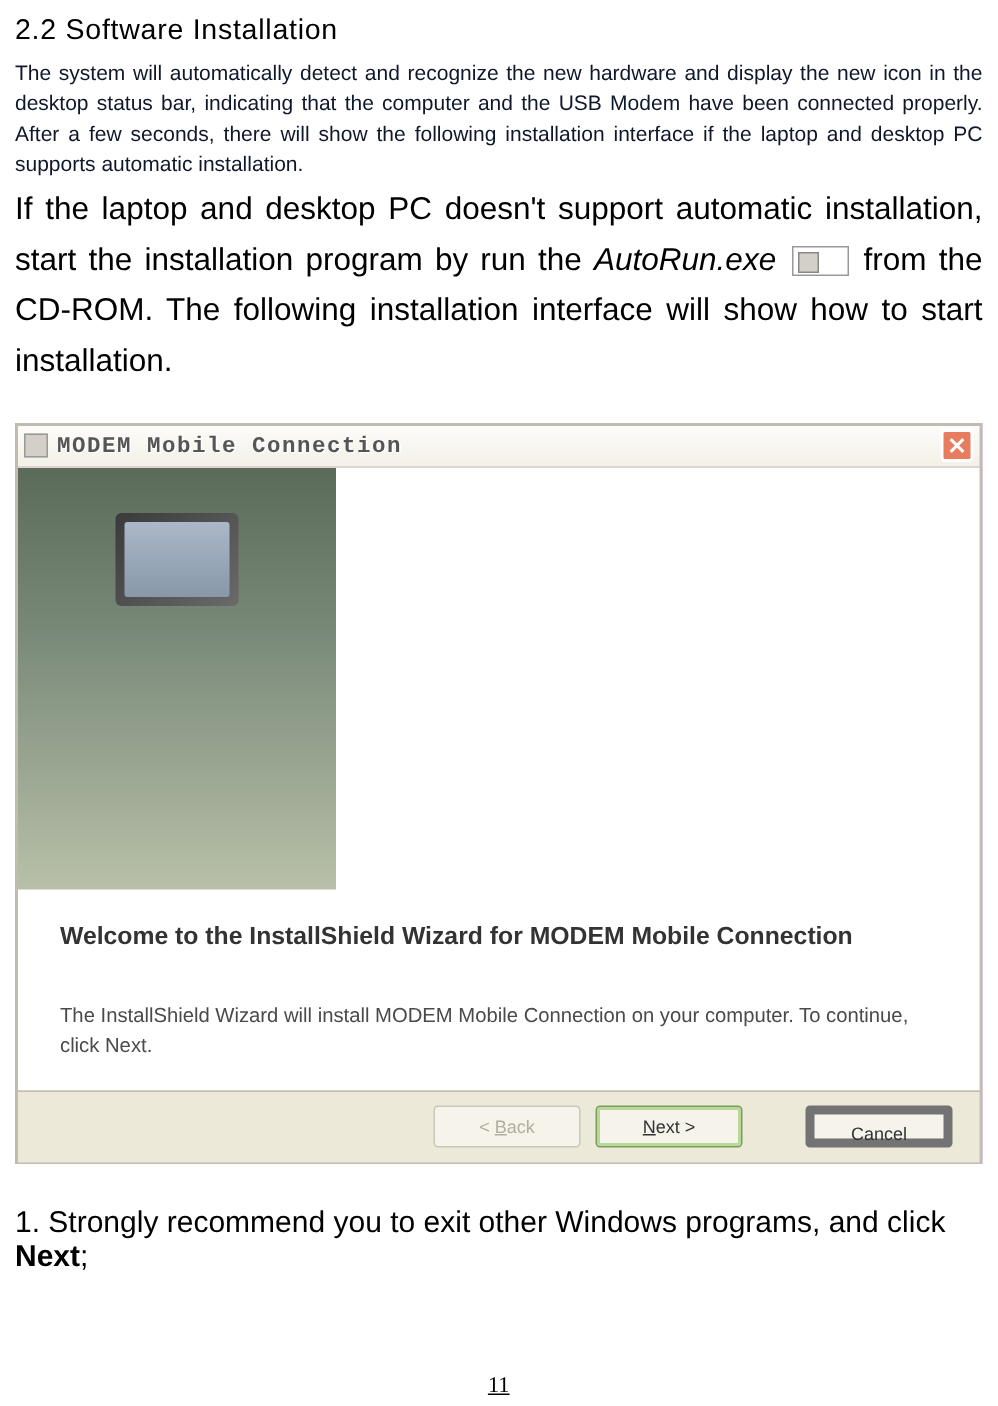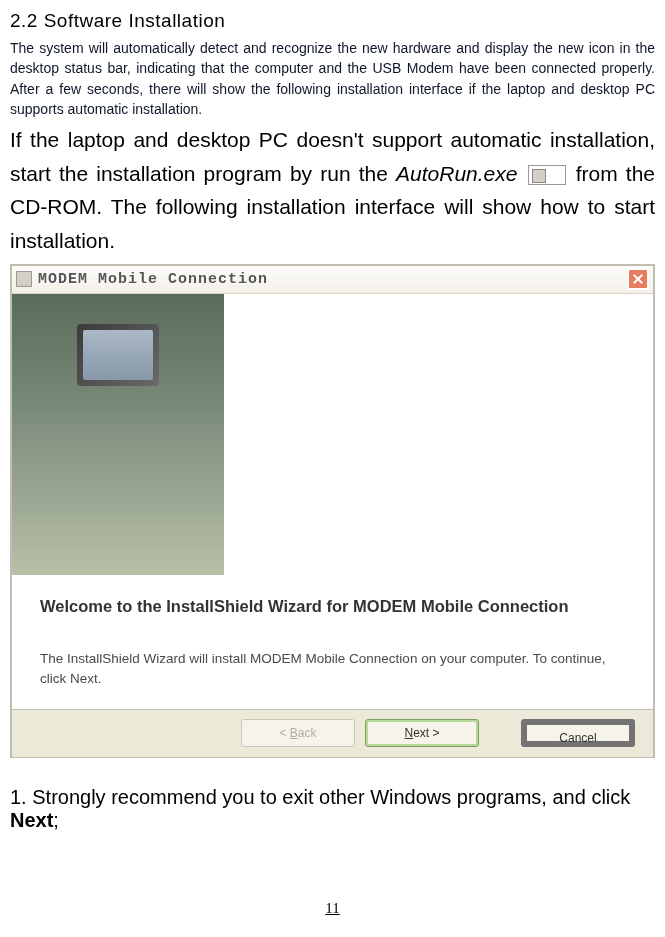--- a/index.html
+++ b/index.html
@@ -56,21 +56,21 @@
       content: "";
       position: absolute;
       left: 3px;
       top: 3px;
       width: 12px;
       height: 12px;
       background: #d4d0c8;
       border: 1px solid #888;
     }
     .installer {
-      margin-top: 6px;
+      margin-top: 24px;
       width: 645px;
       height: 494px;
       border: 2px solid #c0bcb0;
       background: #f0abfc;
       position: relative;
     }
     .titlebar {
       height: 28px;
       background: linear-gradient(to bottom, #fdfcfa, #f3f0e7);
       display: flex;
@@ -170,21 +170,21 @@
       display: flex;
       align-items: center;
       justify-content: flex-end;
       padding-right: 18px;
       gap: 10px;
     }
     .btn-spacer {
       width: 22px;
     }
     .dlg-btn {
-      width: 114px;
+      width: 98px;
       height: 28px;
       font-family: Verdana, Arial, sans-serif;
       font-size: 12px;
       text-align: center;
       line-height: 26px;
       border-radius: 3px;
     }
     .btn-disabled {
       background: #f5f3ea;
       border: 1px solid #cac6ba;
@@ -204,21 +204,21 @@
     .underline {
       text-decoration: underline;
     }
     .footer-text {
       margin-top: 28px;
       font-size: 20px;
       color: #000;
     }
     .page-num {
       position: absolute;
-      bottom: 20px;
+      bottom: 4px;
       left: 50%;
       transform: translateX(-50%);
       font-size: 15px;
       font-family: "Times New Roman", serif;
       text-decoration: underline;
     }
   </style>
 </head>
 <body>
 

